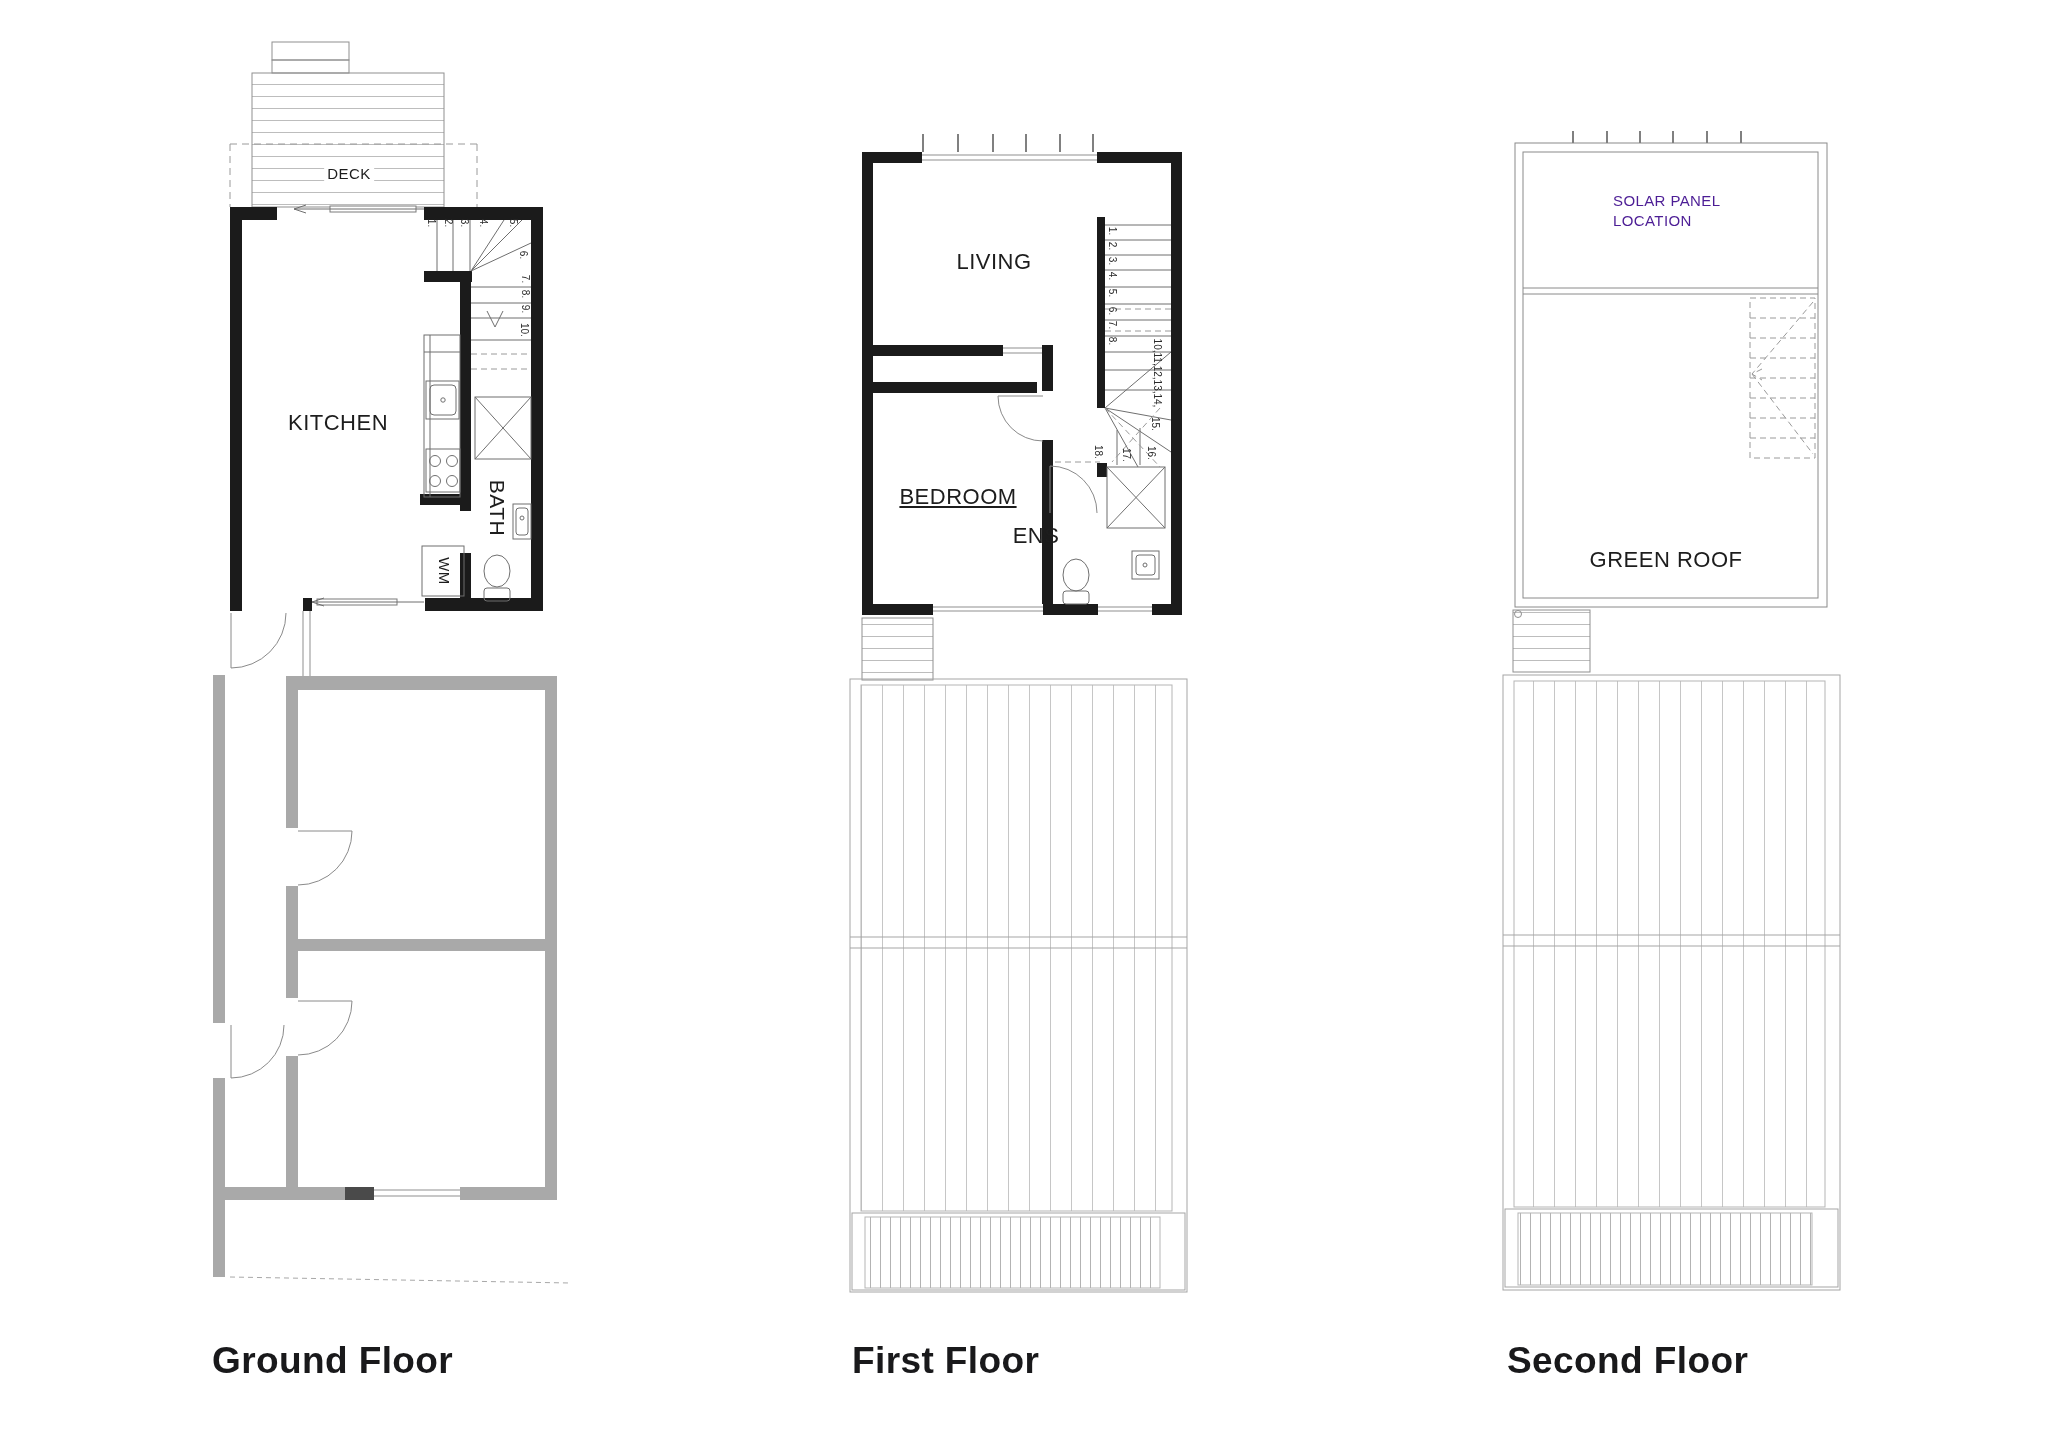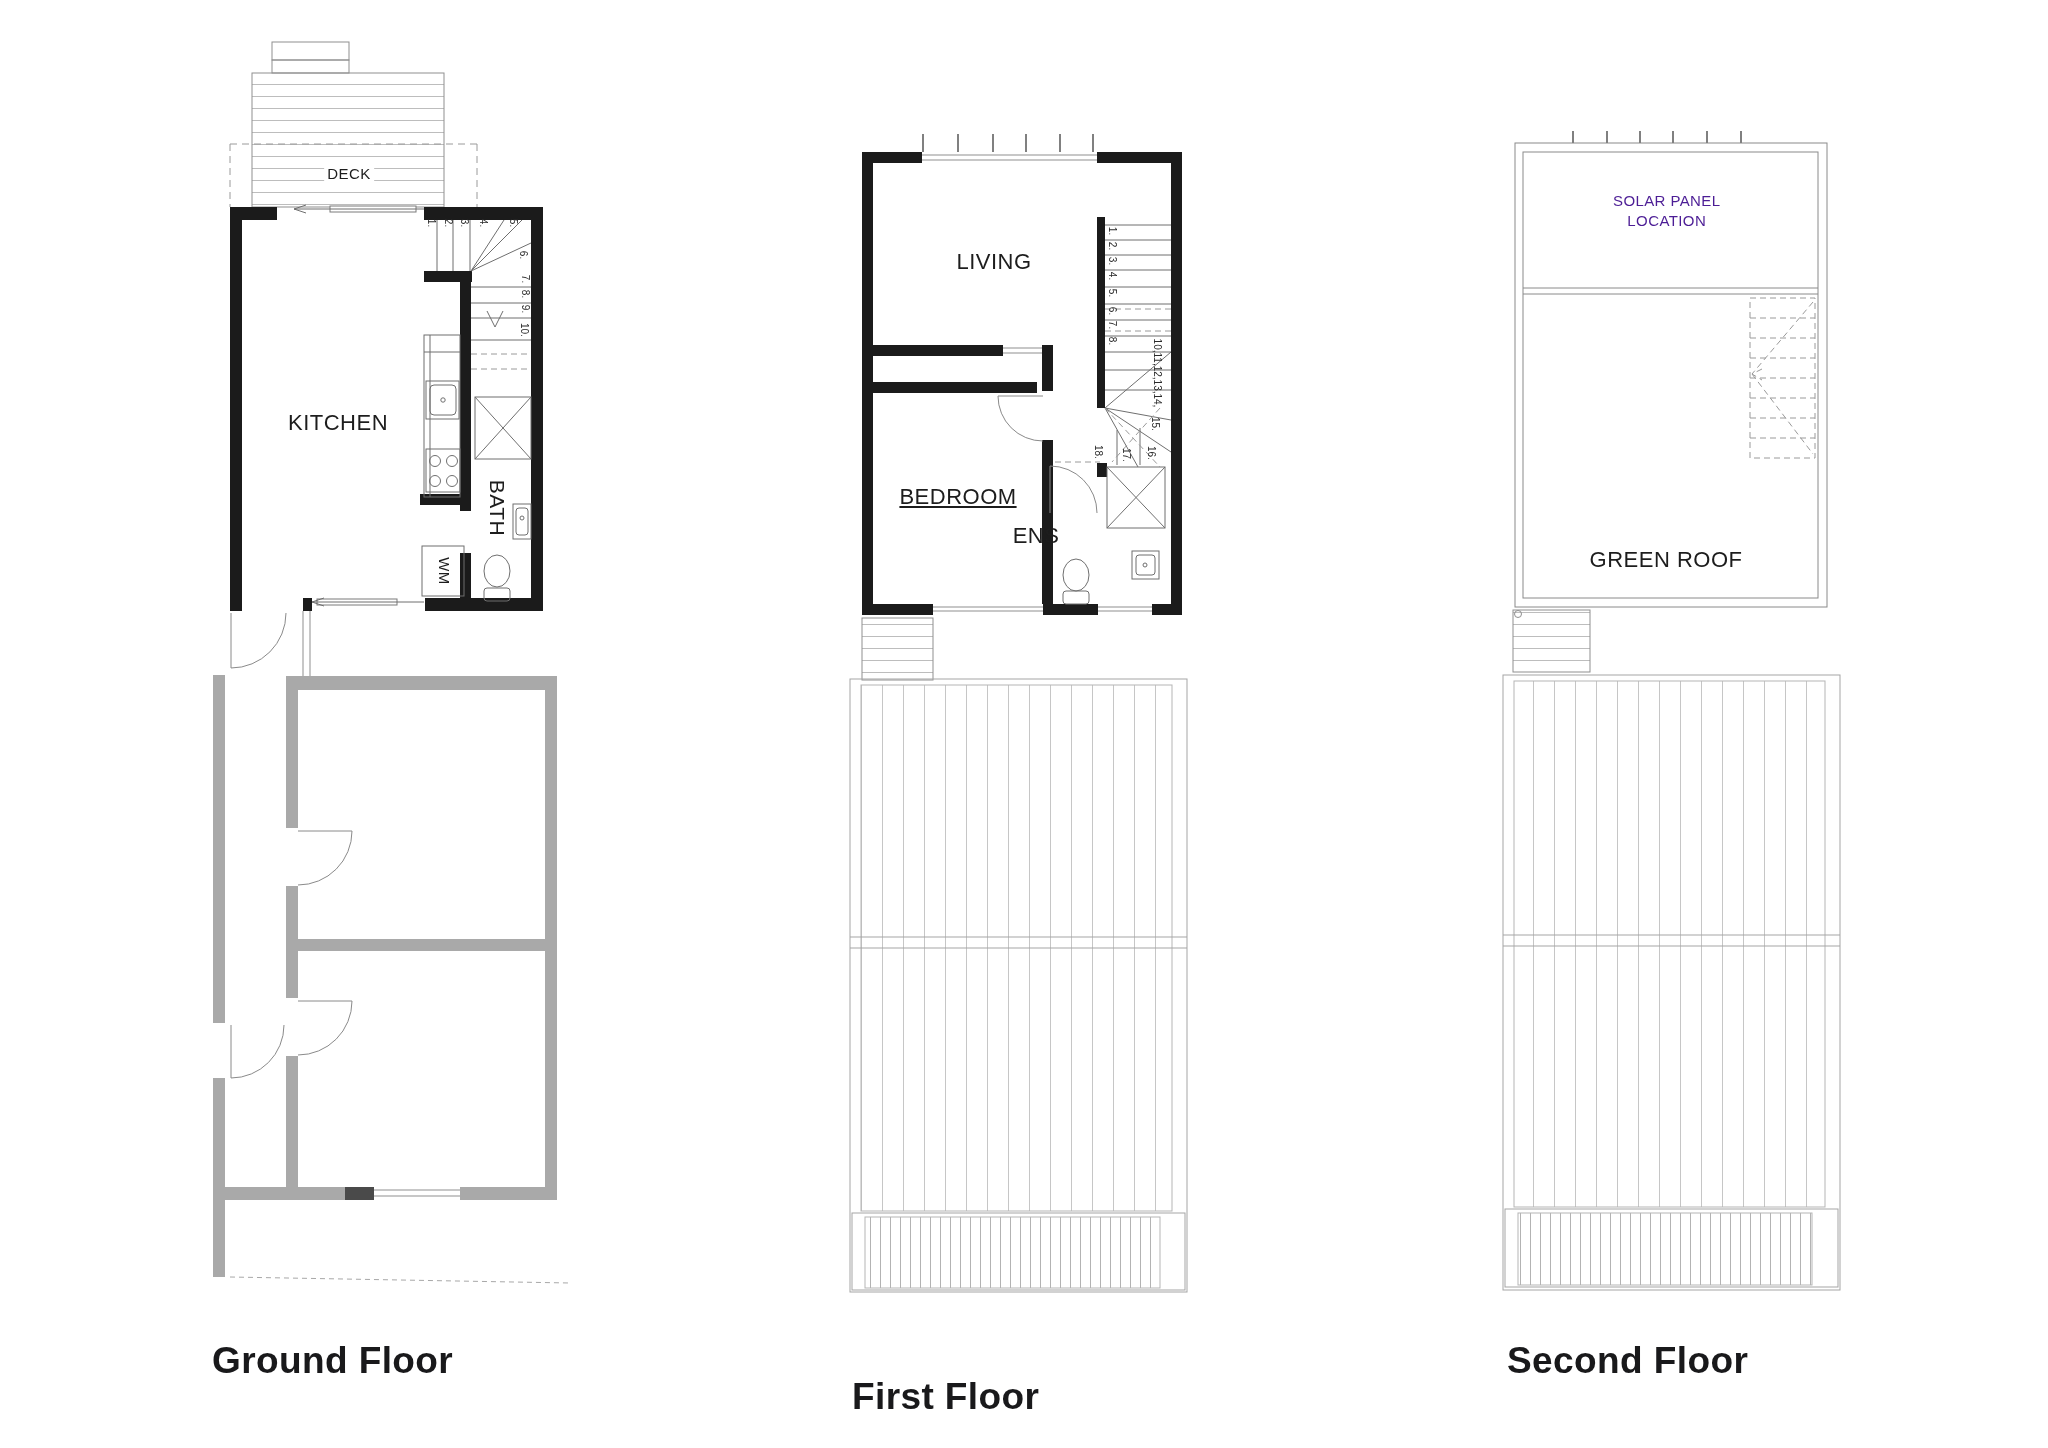--- a/index.html
+++ b/index.html
@@ -1,17 +1,17 @@
 <!DOCTYPE html>
 <html><head>
 <meta charset="utf-8">
 <style>
   html,body{margin:0;padding:0;background:#fff;}
   #canvas{position:relative;width:2048px;height:1448px;background:#ffffff;overflow:hidden;
-          font-family:"Liberation Sans",sans-serif;text-align:center;}
+          font-family:"Liberation Sans",sans-serif;}
   #plan-art{position:absolute;left:0;top:0;}
   .lbl{position:absolute;color:#1d1d1d;white-space:nowrap;letter-spacing:.5px;
        transform:translate(-50%,-50%);font-size:22px;}
   .lbl.rot{transform:translate(-50%,-50%) rotate(90deg);}
   .lbl.small{font-size:15px;}
   .lbl.onhatch{background:#fff;padding:0 3px;}
   .sn{position:absolute;font-size:10px;color:#2a2a2a;white-space:nowrap;
       transform:translate(-50%,-50%) rotate(90deg);}
   .ttl{position:absolute;font-size:37px;font-weight:600;color:#161616;
        letter-spacing:.4px;color:#19191b;}
@@ -325,16 +325,16 @@
   <span class="sn" style="left:1112px;top:311px;">6.</span>
   <span class="sn" style="left:1112px;top:325px;">7.</span>
   <span class="sn" style="left:1112px;top:341px;">8.</span>
   <span class="sn" style="left:1157px;top:373px;">10,11,12,13,14,</span>
   <span class="sn" style="left:1155px;top:424px;">15.</span>
   <span class="sn" style="left:1151px;top:453px;">16.</span>
   <span class="sn" style="left:1126px;top:455px;">17.</span>
   <span class="sn" style="left:1098px;top:452px;">18.</span>
 
   <div class="ttl" style="left:212px;top:1340px;">Ground Floor</div>
-  <div class="ttl" style="left:852px;top:1340px;margin-top:36px;">First Floor</div>
+  <div class="ttl" style="left:852px;top:1340px;">First Floor</div>
   <div class="ttl" style="left:1507px;top:1340px;">Second Floor</div>
 
 </div>
 
 </body></html>

